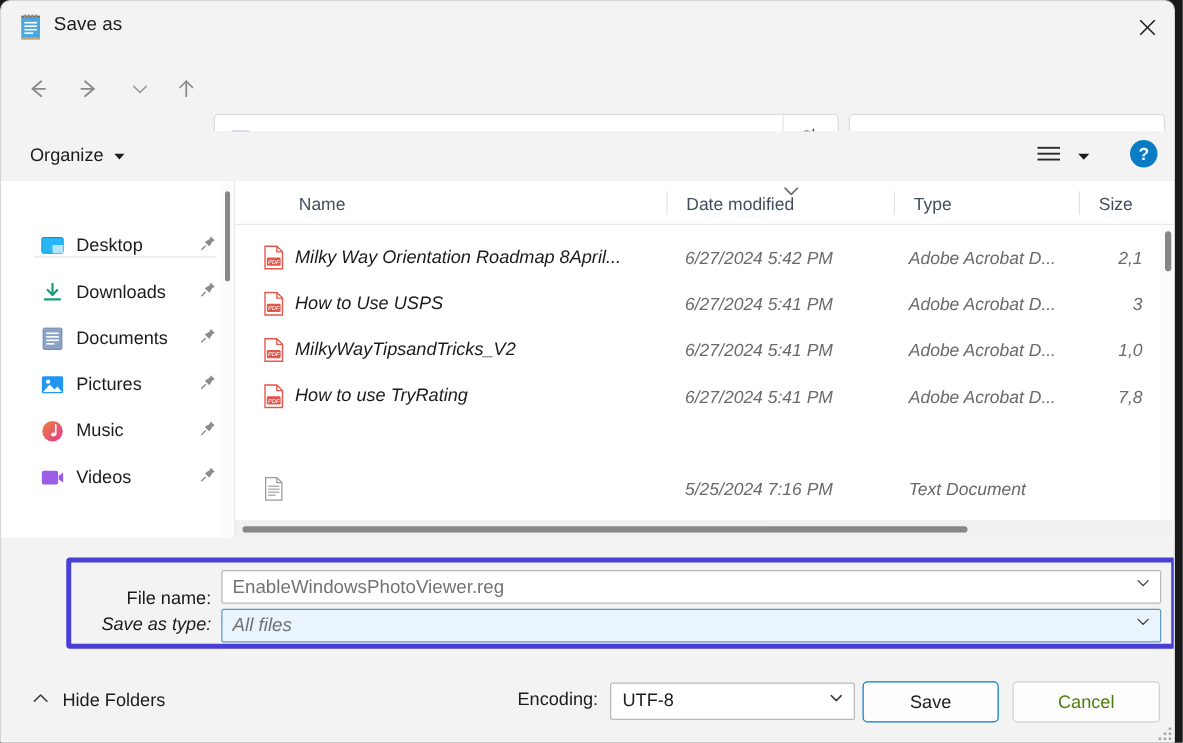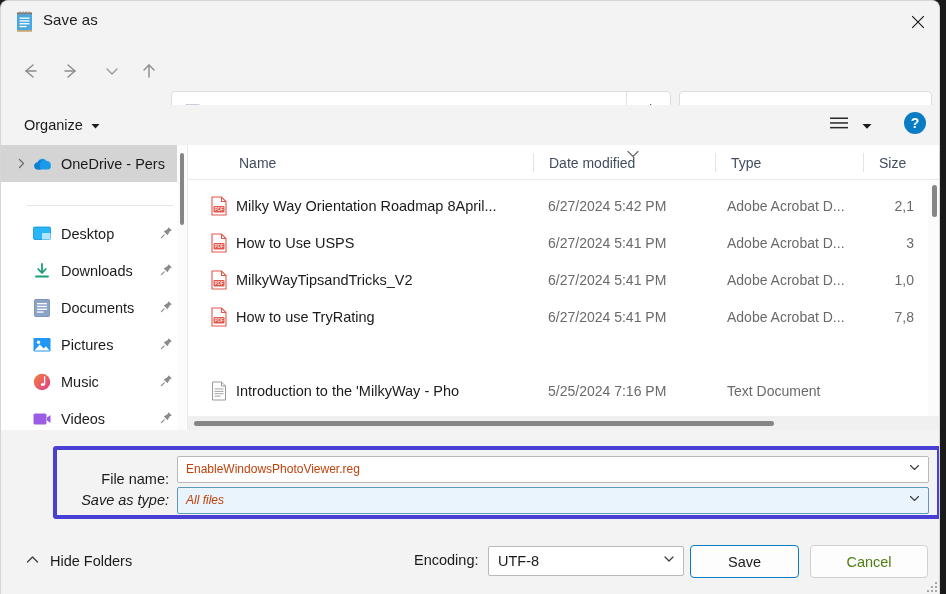--- a/index.html
+++ b/index.html
@@ -224,21 +224,21 @@
     position: absolute; top: 8px; width: 1px; height: 19px;
     background: #e3e3e3;
   }
   #sort-indicator {
     position: absolute; left: 438px; top: 0;
     width: 14px; height: 9px;
   }
   .frow {
     position: absolute; left: 0;
     width: 754px; height: 37px;
-    display: flex; align-items: center;
+    display: flex; align-items: center; font-style: italic;
   }
   .f-icon {
     position: absolute; left: 22px;
     width: 18px; height: 20px;
   }
   .f-name {
     position: absolute; left: 48px;
     font-size: 14.5px; color: #1b1b1b;
     white-space: nowrap;
   }
@@ -301,21 +301,21 @@
     background: #ffffff;
     display: flex; align-items: center;
     border-radius: 2px;
   }
   .fld-combo.focused {
     background: #eaf4fc;
     border-color: #5d9bbd;
   }
   .fld-value {
     margin-left: 8px;
-    font-size: 12px; color: #c2410c;
+    font-size: 15px; color: #737373;
     white-space: nowrap;
   }
   .fld-chev {
     position: absolute; right: 7px; top: 50%;
     transform: translateY(-50%);
   }
 
   
   #footer {
     position: absolute; left: 0; top: 528px;
@@ -501,34 +501,20 @@
   </div>
 
   <div id="help-btn">
     <span>?</span>
   </div>
 
   <div id="body-area">
 
     <div id="sidebar">
 
-      <div class="side-item selected" style="top:0;">
-        <span class="side-chev">
-          <svg width="11" height="11" viewBox="0 0 11 11">
-              <path d="M3.5 1.5 L7.5 5.5 L3.5 9.5" stroke="#6a6a6a" stroke-width="1.2" fill="none" stroke-linecap="round" stroke-linejoin="round"></path>
-            </svg>
-        </span>
-        <span class="side-icon">
-          <svg width="22" height="16" viewBox="0 0 22 16">
-            <path d="M6.2 13.5 A3.6 3.6 0 0 1 6.4 6.4 A5.2 5.2 0 0 1 15.6 5 A4 4 0 0 1 19.8 9.6 A3.4 3.4 0 0 1 17.6 13.5 Z" fill="#1a9ae8"></path>
-            <path d="M6.2 13.5 A3.6 3.6 0 0 1 6.4 6.4 A5.2 5.2 0 0 1 12 4.6 A5 5 0 0 0 9 9.3 A4 4 0 0 0 9.7 13.5 Z" fill="#0f7fcf"></path>
-          </svg>
-        </span>
-        <span class="side-label">OneDrive - Pers</span>
-      </div>
 
       <div id="side-sep"></div>
 
       <div class="side-item" style="top:0;margin-top:33px;">
         <span class="side-chev"></span>
         <span class="side-icon">
           <svg width="20" height="18" viewBox="0 0 20 18">
             <rect x="1.5" y="2" width="17" height="12.5" rx="1.2" fill="#29b6f6"></rect>
             <rect x="1.5" y="2" width="17" height="12.5" rx="1.2" fill="none" stroke="#0c8fd0" stroke-width="0.8"></rect>
             <rect x="10" y="8" width="8.5" height="6.5" fill="#b3e5fc"></rect>
@@ -725,21 +711,20 @@
         <span class="f-icon">
           <svg width="18" height="20" viewBox="0 0 18 20">
             <path d="M2.5 1 H11.5 L15.5 5 V19 H2.5 Z" fill="#ffffff" stroke="#9a9a9a" stroke-width="1"></path>
             <path d="M11.5 1 V5 H15.5" fill="none" stroke="#9a9a9a" stroke-width="1"></path>
             <rect x="4.5" y="7.5" width="9" height="0.9" fill="#9a9a9a"></rect>
             <rect x="4.5" y="9.9" width="9" height="0.9" fill="#9a9a9a"></rect>
             <rect x="4.5" y="12.3" width="9" height="0.9" fill="#9a9a9a"></rect>
             <rect x="4.5" y="14.7" width="6" height="0.9" fill="#9a9a9a"></rect>
           </svg>
         </span>
-        <span class="f-name">Introduction to the 'MilkyWay - Pho</span>
         <span class="f-date">5/25/2024 7:16 PM</span>
         <span class="f-type">Text Document</span>
         <span class="f-size"></span>
       </div>
 
       <div id="list-vscroll-track"></div>
       <div id="list-vscroll-thumb"></div>
       <div id="list-hscroll-track"></div>
       <div id="list-hscroll-thumb"></div>
     </div>

